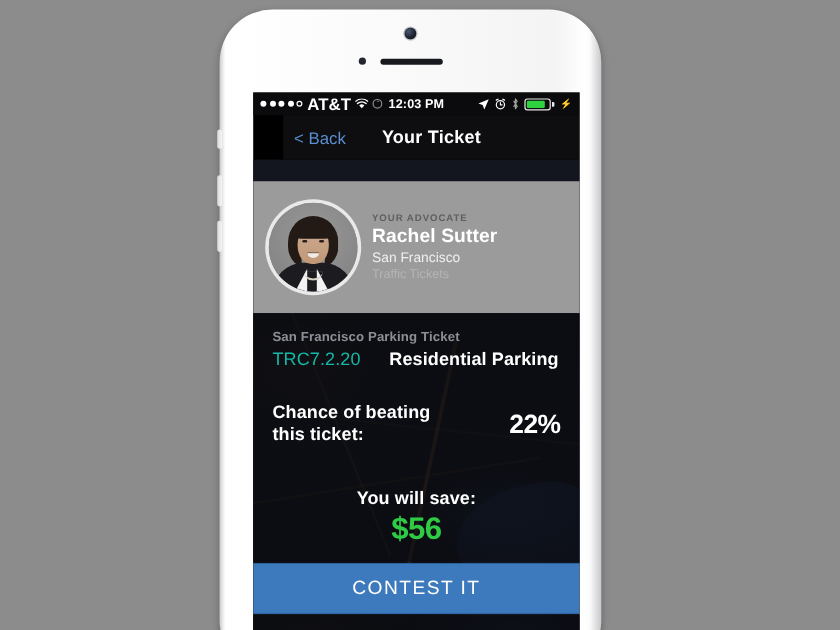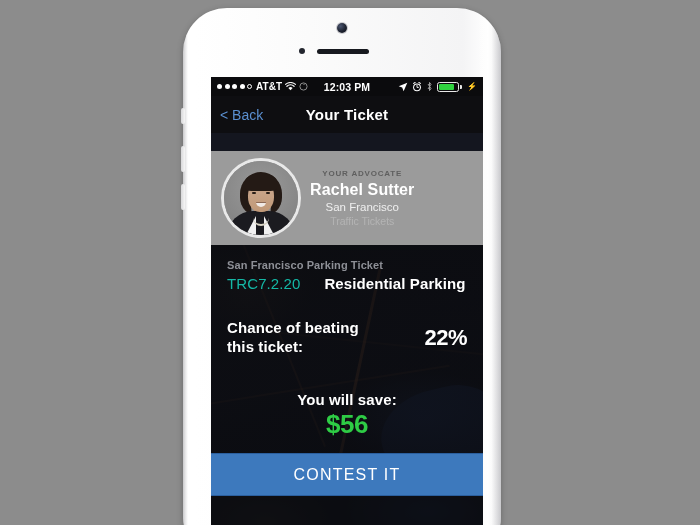--- a/index.html
+++ b/index.html
@@ -124,21 +124,21 @@
   .dots { display: flex; gap: 2.5px; align-items: center; }
   .dot {
     width: 5px; height: 5px; border-radius: 50%;
     background: #ffffff;
   }
   .dot.hollow {
     background: transparent;
     border: 1px solid #ffffff;
     width: 3px; height: 3px;
   }
-  #carrier { font-size: 10px; font-weight: bold; margin-left: 1px; }
+  #carrier { font-size: 14px; font-weight: bold; margin-left: 1px; }
   #clock   { font-size: 10.5px; font-weight: bold; }
 
   .sb-icon { display: inline-flex; align-items: center; }
 
   
   #battery-wrap { display: flex; align-items: center; gap: 1px; }
   #battery-body {
     width: 22px; height: 10px;
     border: 1px solid #e8e8e8;
     border-radius: 2.5px;
@@ -159,20 +159,21 @@
   }
   #bolt { font-size: 8px; margin-left: 1px; color: #ffffff; }
 
   
   #nav-bar {
     position: relative;
     height: 37px;
     background: #0e0e11;
     display: flex;
     align-items: center;
+    margin-left: 25px;
   }
   #back-button {
     position: absolute;
     left: 9px;
     color: #5a8fd0;
     font-size: 14px;
     font-weight: 400;
     display: flex; align-items: center; gap: 2px;
     cursor: pointer;
   }
@@ -187,27 +188,26 @@
 
   
   #nav-gap {
     height: 18px;
     background: #14161f;
   }
 
   
   #advocate-card {
     position: relative;
-    height: 94px;
+    height: 110px;
     background: #9b9b9b;
     display: flex;
     align-items: center;
     padding: 0 10px;
     box-sizing: border-box;
-    text-align: center;
   }
   #avatar {
     position: relative;
     width: 74px; height: 74px;
     border-radius: 50%;
     background: #8d8d8d;
     box-shadow: 0 0 0 3px #e9e9e9;
     overflow: hidden;
     flex: 0 0 auto;
     margin-left: 3px;

